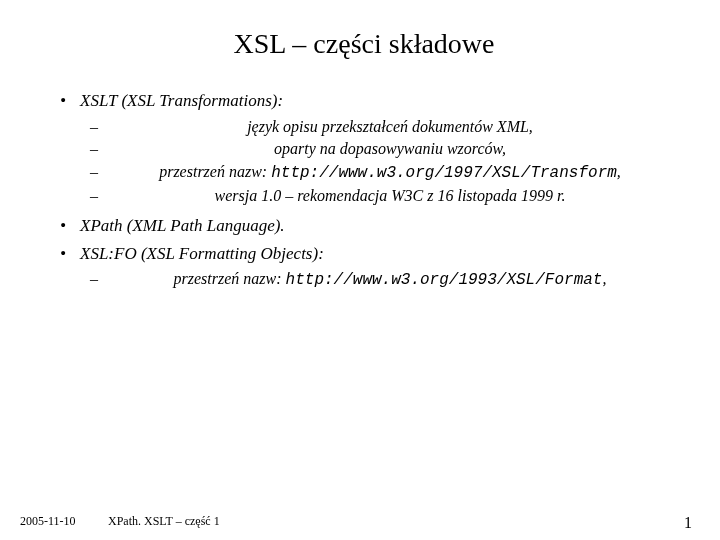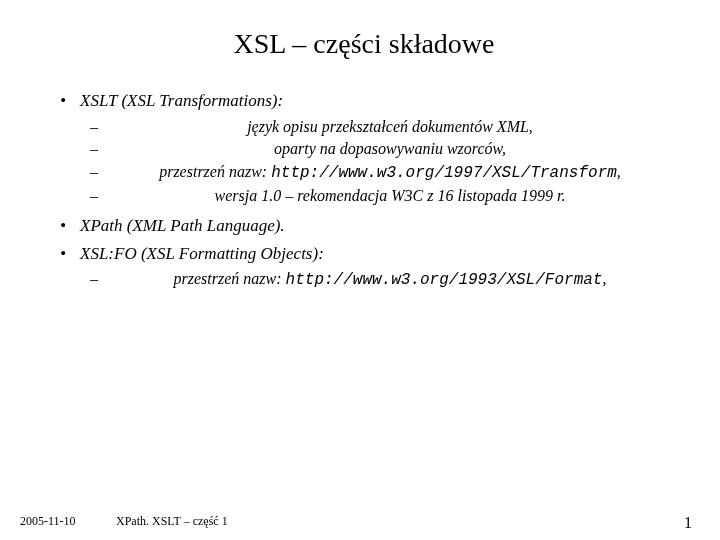--- a/index.html
+++ b/index.html
@@ -52,21 +52,21 @@
     position: absolute;
     bottom: 8px;
     left: 0;
     right: 0;
     padding: 0 28px 0 20px;
     display: flex;
     align-items: flex-start;
     font-size: 12px;
   }
   .footer .date { width: 80px; }
-  .footer .ftitle { margin-left: 16px; }
+  .footer .ftitle { margin-left: 8px; }
   .footer .pnum { margin-left: auto; font-size: 16px; }
 </style>
 </head>
 <body>
 
 <h1 class="title">XSL – części składowe</h1>
 
 <ul class="top">
   <li>
     <span>XSLT (XSL Transformations):</span>

